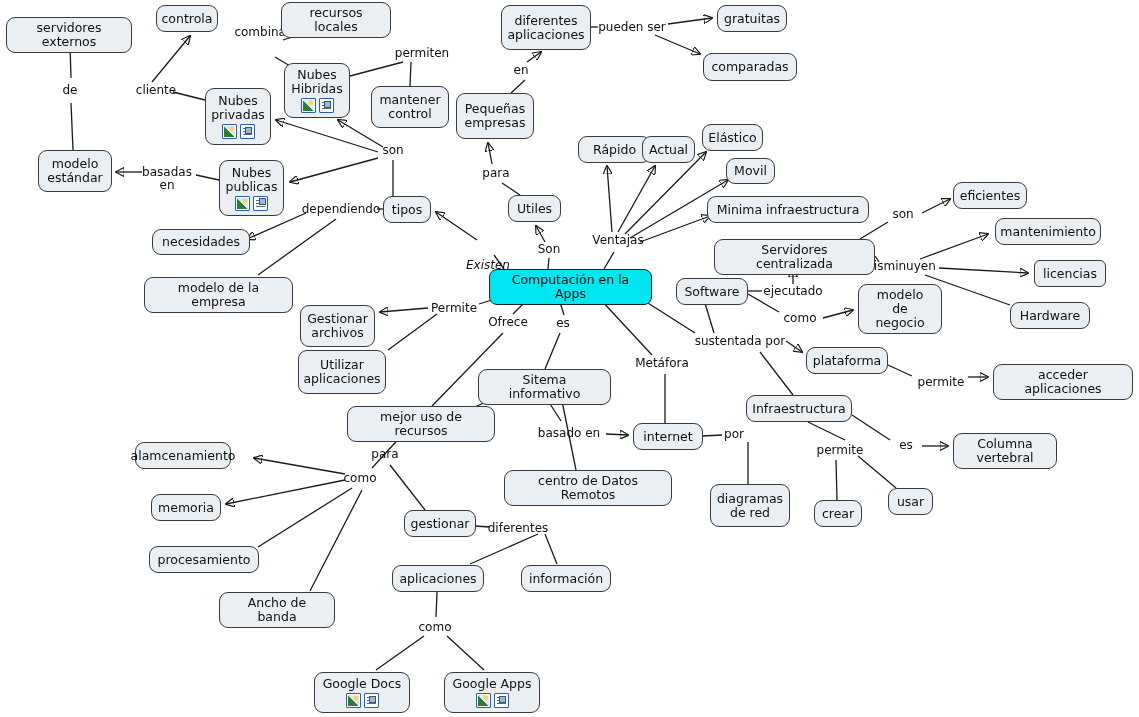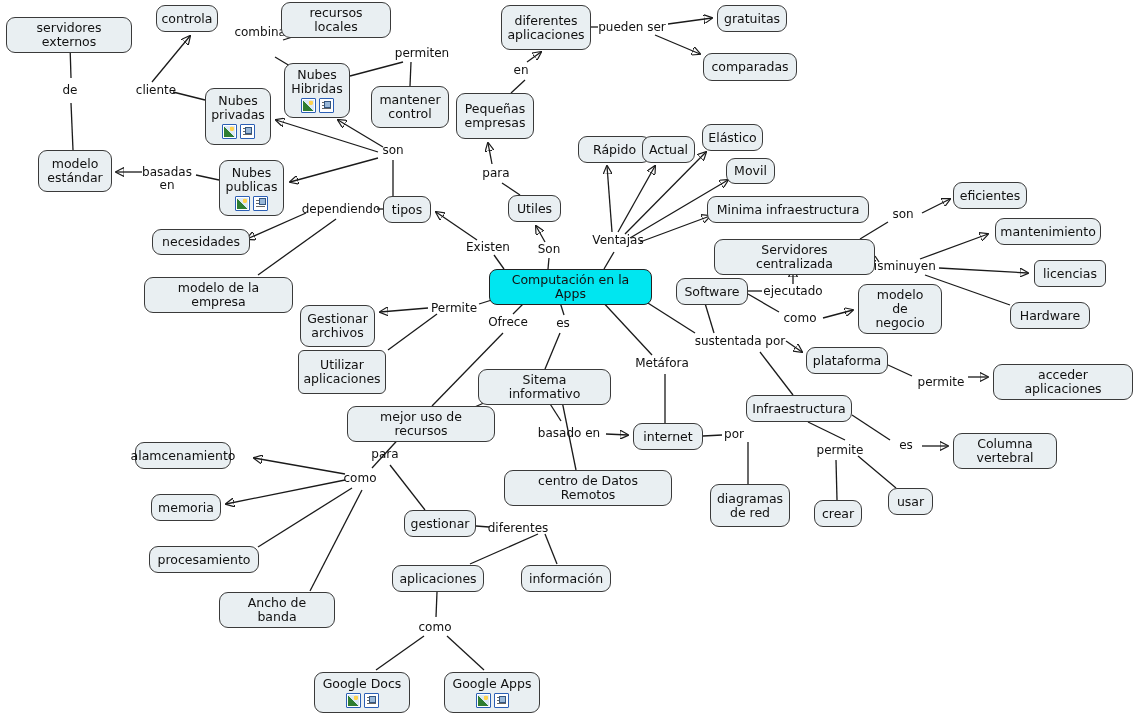--- a/index.html
+++ b/index.html
@@ -261,21 +261,21 @@
       <div class="node" style="left: 953px; top: 182px; width: 74px; min-height: 27px;"><span class="lbl">eficientes</span></div>
       <div class="node" style="left: 995px; top: 218px; width: 106px; min-height: 27px;"><span class="lbl">mantenimiento</span></div>
       <div class="node" style="left: 1034px; top: 260px; width: 72px; min-height: 27px; border-radius: 6px;"><span class="lbl">licencias</span></div>
       <div class="node" style="left: 1010px; top: 302px; width: 80px; min-height: 27px;"><span class="lbl">Hardware</span></div>
       <div class="node" style="left: 676px; top: 278px; width: 72px; min-height: 27px;"><span class="lbl">Software</span></div>
       <div class="node" style="left: 858px; top: 284px; width: 84px; min-height: 45px;"><span class="lbl">modelo
 de negocio</span></div>
       <div class="node root" style="left: 489px; top: 269px; width: 163px; min-height: 30px;"><span class="lbl">Computación en la Apps</span></div>
       <div class="node" style="left: 300px; top: 305px; width: 75px; min-height: 42px;"><span class="lbl">Gestionar
 archivos</span></div>
-      <div class="node" style="left: 298px; top: 350px; width: 88px; min-height: 44px; border-radius: 6px;"><span class="lbl">Utilizar
+      <div class="node" style="left: 298px; top: 350px; width: 88px; min-height: 44px;"><span class="lbl">Utilizar
 aplicaciones</span></div>
       <div class="node" style="left: 478px; top: 369px; width: 133px; min-height: 27px;"><span class="lbl">Sitema informativo</span></div>
       <div class="node" style="left: 806px; top: 347px; width: 82px; min-height: 27px;"><span class="lbl">plataforma</span></div>
       <div class="node" style="left: 993px; top: 364px; width: 140px; min-height: 27px;"><span class="lbl">acceder aplicaciones</span></div>
       <div class="node" style="left: 347px; top: 406px; width: 148px; min-height: 27px;"><span class="lbl">mejor uso de recursos</span></div>
       <div class="node" style="left: 746px; top: 395px; width: 106px; min-height: 27px;"><span class="lbl">Infraestructura</span></div>
       <div class="node" style="left: 633px; top: 423px; width: 70px; min-height: 27px;"><span class="lbl">internet</span></div>
       <div class="node" style="left: 953px; top: 433px; width: 104px; min-height: 27px;"><span class="lbl">Columna vertebral</span></div>
       <div class="node" style="left: 135px; top: 442px; width: 96px; min-height: 27px;"><span class="lbl">alamcenamiento</span></div>
       <div class="node" style="left: 504px; top: 470px; width: 168px; min-height: 27px;"><span class="lbl">centro de Datos Remotos</span></div>
@@ -294,21 +294,21 @@
     </div>
   <div id="labels">
       <div class="edge-label" style="left: 70px; top: 90px;">de</div>
       <div class="edge-label" style="left: 156px; top: 90px;">cliente</div>
       <div class="edge-label" style="left: 264px; top: 32px;">combinan</div>
       <div class="edge-label" style="left: 422px; top: 53px;">permiten</div>
       <div class="edge-label" style="left: 393px; top: 150px;">son</div>
       <div class="edge-label" style="left: 167px; top: 179px;">basadas
 en</div>
       <div class="edge-label" style="left: 341px; top: 209px;">dependiendo</div>
-      <div class="edge-label" style="left: 488px; top: 247px;">Existen</div>
+      <div class="edge-label" style="left: 488px; top: 265px; font-style: italic;">Existen</div>
       <div class="edge-label" style="left: 549px; top: 249px;">Son</div>
       <div class="edge-label" style="left: 521px; top: 70px;">en</div>
       <div class="edge-label" style="left: 632px; top: 27px;">pueden ser</div>
       <div class="edge-label" style="left: 496px; top: 173px;">para</div>
       <div class="edge-label" style="left: 618px; top: 240px;">Ventajas</div>
       <div class="edge-label" style="left: 903px; top: 214px;">son</div>
       <div class="edge-label" style="left: 901px; top: 266px;">disminuyen</div>
       <div class="edge-label" style="left: 793px; top: 291px;">ejecutado</div>
       <div class="edge-label" style="left: 800px; top: 318px;">como</div>
       <div class="edge-label" style="left: 454px; top: 308px;">Permite</div>

